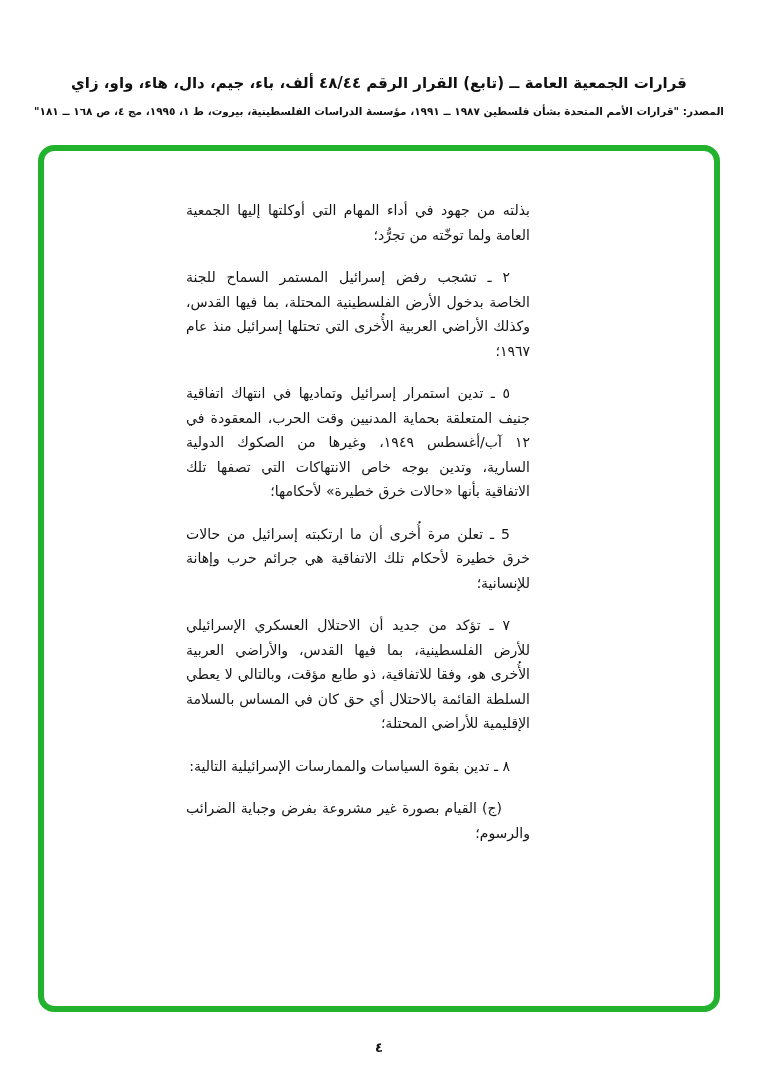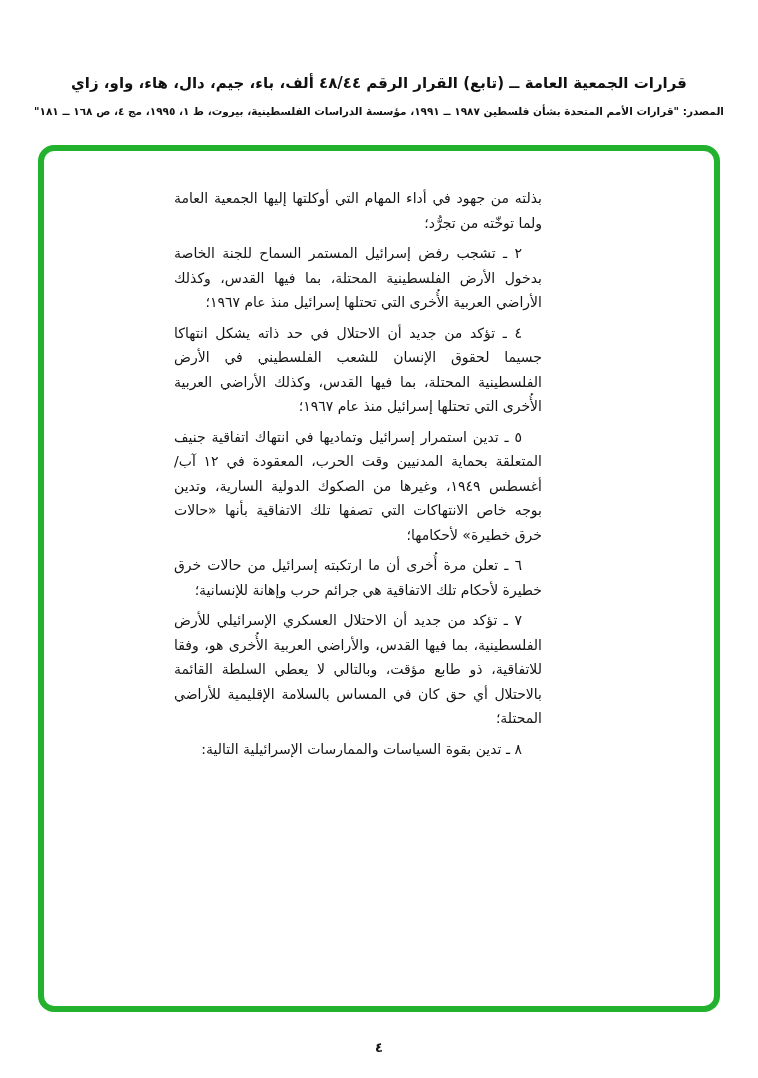--- a/index.html
+++ b/index.html
@@ -55,21 +55,21 @@
     top: 180px;
     left: 168px;
     width: 380px;
     direction: rtl;
     text-align: justify;
     font-size: 14px;
     line-height: 24.5px;
     color: #141414;
   }
   .para {
-    margin: 6px;
+    margin: 18px;
     text-indent: 20px;
   }
   .para.no-indent {
     text-indent: 0;
   }
   .para.sub-item {
     text-indent: 28px;
   }
   .para .lead {
     font-weight: normal;
@@ -94,28 +94,28 @@
 
 <div class="document-border"></div>
 
 <div class="text-column">
 
   <p class="para no-indent"><span class="lead"></span><span>بذلته من جهود في أداء المهام التي أوكلتها إليها الجمعية العامة ولما توخّته من تجرُّد؛</span></p>
 
   <p class="para"><span class="lead">٢ ـ تشجب</span><span> رفض إسرائيل المستمر السماح للجنة الخاصة بدخول الأرض الفلسطينية المحتلة، بما فيها القدس، وكذلك الأراضي العربية الأُخرى التي تحتلها إسرائيل منذ عام ١٩٦٧؛</span></p>
 
 
-  <p class="para"><span class="lead">٤ ـ تؤكد من جديد</span><span> أن الاحتلال في حد ذاته يشكل انتهاكا جسيما لحقوق الإنسان للشعب الفلسطيني في الأرض الفلسطينية المحتلة، بما فيها القدس، وكذلك الأراضي العربية الأُخرى التي تحتلها إسرائيل منذ عام ١٩٦٧؛</span></p>
 
   <p class="para"><span class="lead">٥ ـ تدين</span><span> استمرار إسرائيل وتماديها في انتهاك اتفاقية جنيف المتعلقة بحماية المدنيين وقت الحرب، المعقودة في ١٢ آب/أغسطس ١٩٤٩، وغيرها من الصكوك الدولية السارية، وتدين بوجه خاص الانتهاكات التي تصفها تلك الاتفاقية بأنها «حالات خرق خطيرة» لأحكامها؛</span></p>
 
-  <p class="para"><span class="lead">٦ ـ تعلن مرة أُخرى</span><span> أن ما ارتكبته إسرائيل من حالات خرق خطيرة لأحكام تلك الاتفاقية هي جرائم حرب وإهانة للإنسانية؛</span></p>
+  <p class="para"><span class="lead">5 ـ تعلن مرة أُخرى</span><span> أن ما ارتكبته إسرائيل من حالات خرق خطيرة لأحكام تلك الاتفاقية هي جرائم حرب وإهانة للإنسانية؛</span></p>
 
   <p class="para"><span class="lead">٧ ـ تؤكد من جديد</span><span> أن الاحتلال العسكري الإسرائيلي للأرض الفلسطينية، بما فيها القدس، والأراضي العربية الأُخرى هو، وفقا للاتفاقية، ذو طابع مؤقت، وبالتالي لا يعطي السلطة القائمة بالاحتلال أي حق كان في المساس بالسلامة الإقليمية للأراضي المحتلة؛</span></p>
 
   <p class="para"><span class="lead">٨ ـ تدين بقوة</span><span> السياسات والممارسات الإسرائيلية التالية:</span></p>
 
 
 
+  <p class="para sub-item"><span class="lead"></span><span>(ج) القيام بصورة غير مشروعة بفرض وجباية الضرائب والرسوم؛</span></p>
 
 </div>
 
 <div class="page-number">٤</div>
 
 </body></html>

